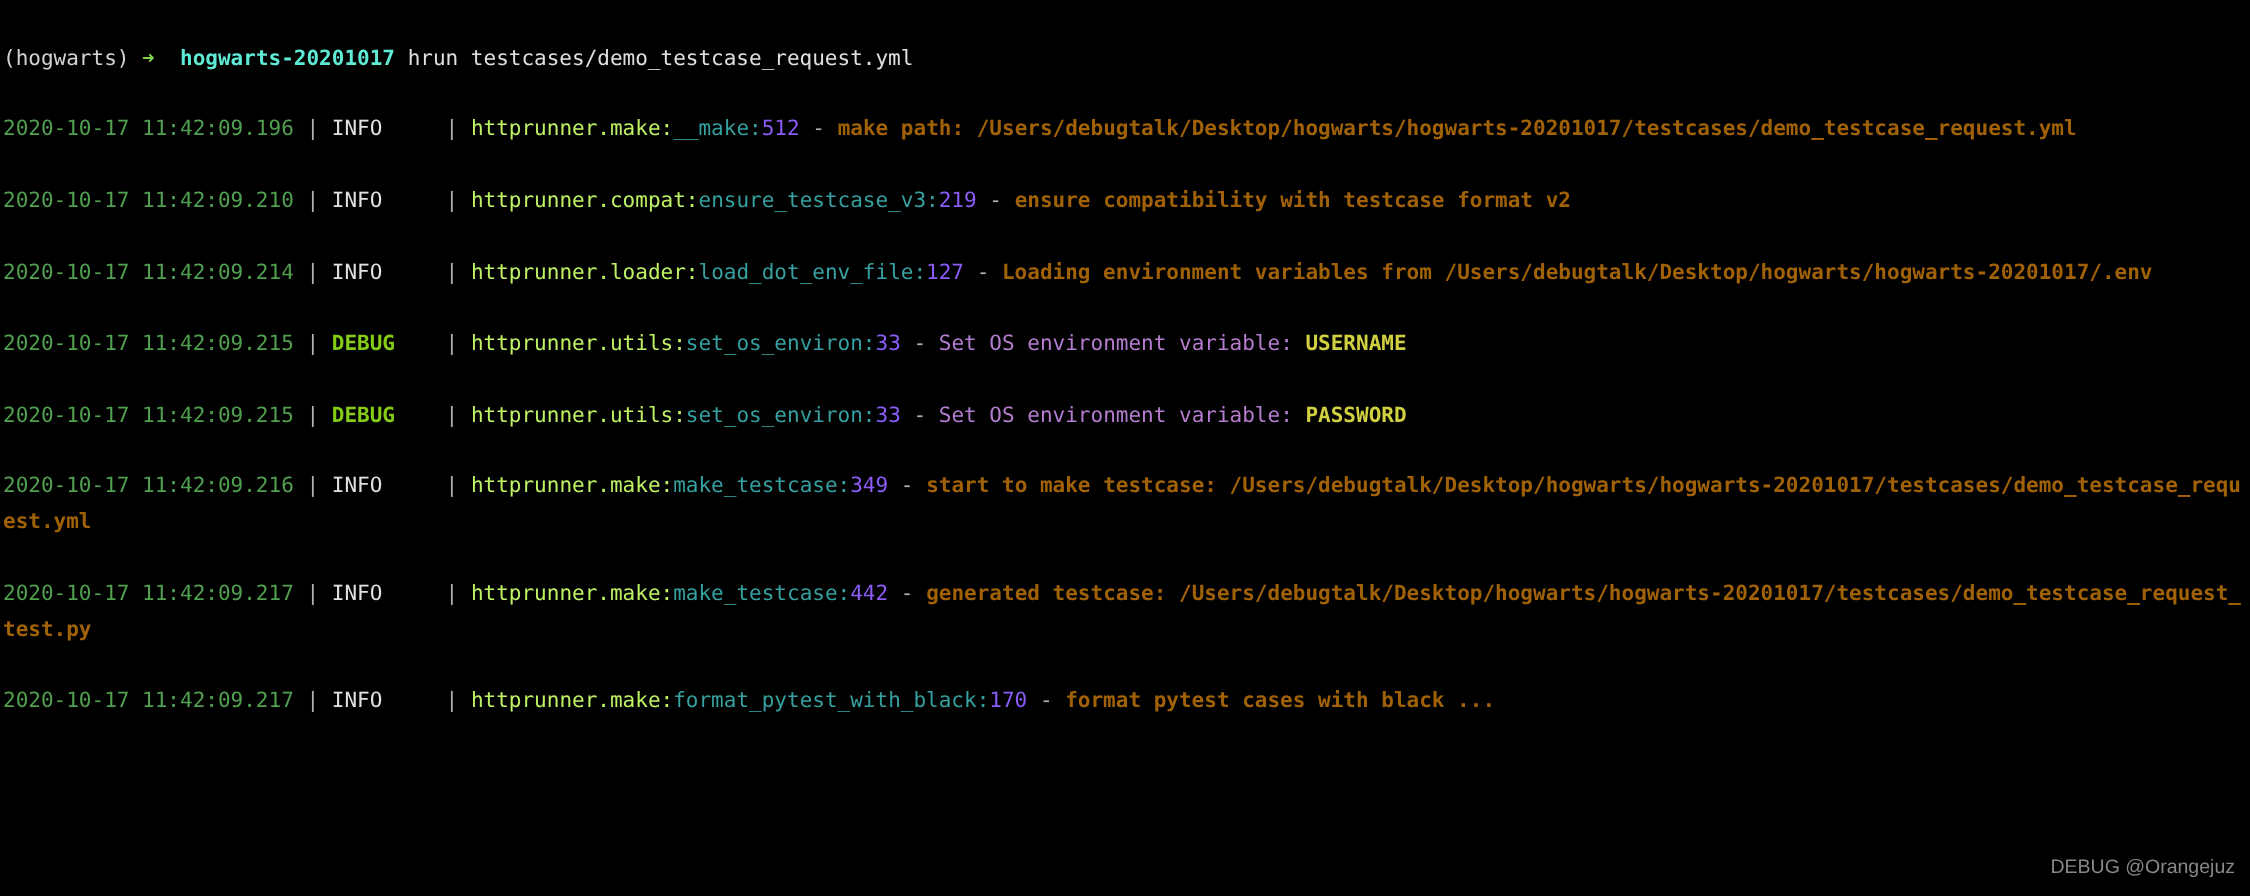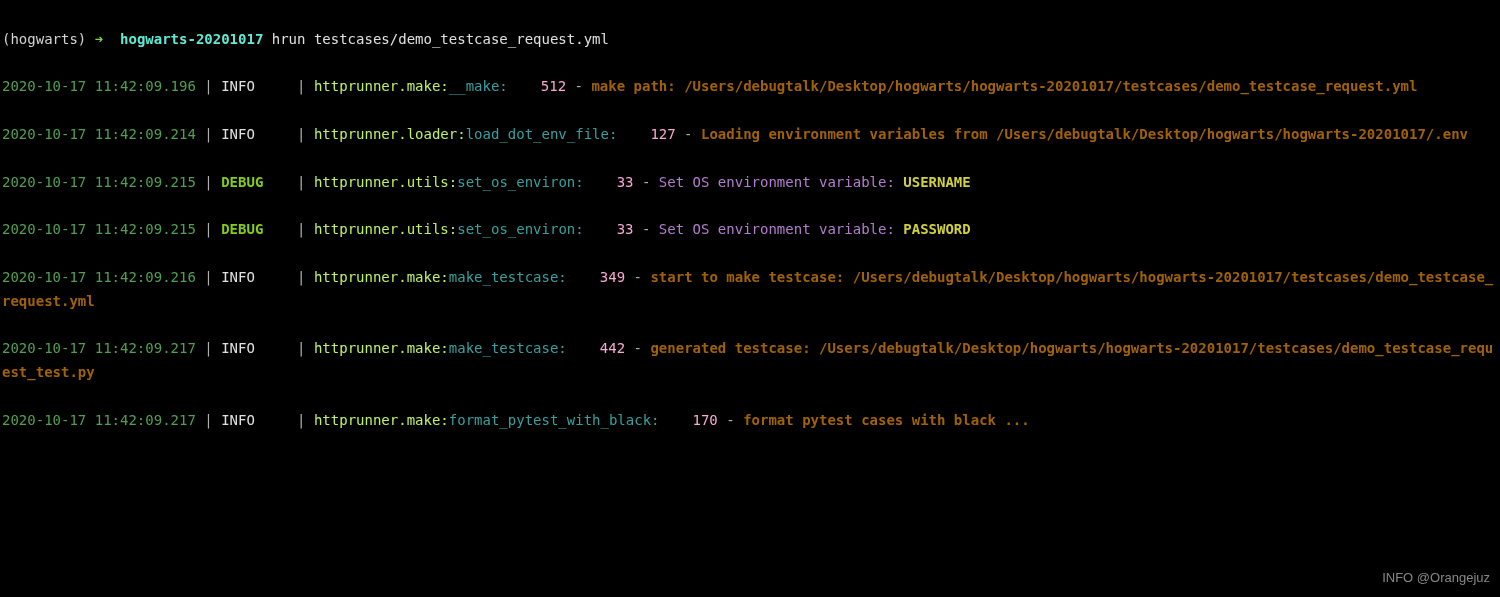--- a/index.html
+++ b/index.html
@@ -17,21 +17,21 @@
     .prompt-env { color: #d4d4d4; }
     .prompt-arrow { color: #7fd44f; }
     .prompt-dir { color: #5eead4; font-weight: bold; text-align: center; }
     .cmd { color: #e0e0e0; }
     .ts { color: #50a050; }
     .pipe { color: #b0b0b0; }
     .level-info { color: #e0e0e0; font-weight: normal; }
     .level-debug { color: #84cc16; font-weight: bold; }
     .mod1 { color: #bef264; }
     .mod2 { color: #36a0a0; }
-    .linenum { color: #f9a8d4; margin-left: 33px; }
+    .linenum { color: #8b5cf6; }
     .dash { color: #b0b0b0; }
     .msg-bold { color: #a16207; font-weight: bold; }
     .msg { color: #e0e0e0; }
     .env-var { color: #d0d040; font-weight: bold; }
     .env-set { color: #b57dcf; }
     .done { color: #fff; font-weight: bold; }
     .sparkle { color: #f0d060; }
     .watermark {
       position: fixed;
       bottom: 8px;
@@ -41,32 +41,33 @@
       font-family: sans-serif;
     }
     .log-line { display: block; }
   </style>
 </head>
 <body>
 
 <div class="terminal">
 <span class="log-line"><span class="prompt-env">(hogwarts)</span> <span class="prompt-arrow">➜</span>  <span class="prompt-dir">hogwarts-20201017</span> <span class="cmd">hrun testcases/demo_testcase_request.yml</span></span>
 <span class="log-line"><span class="ts">2020-10-17 11:42:09.196</span> <span class="pipe">|</span> <span class="level-info">INFO</span>     <span class="pipe">|</span> <span class="mod1">httprunner.make:</span><span class="mod2">__make:</span><span class="linenum">512</span> <span class="dash">-</span> <span class="msg-bold">make path: /Users/debugtalk/Desktop/hogwarts/hogwarts-20201017/testcases/demo_testcase_request.yml</span></span>
+<span class="log-line"><span class="ts">2020-10-17 11:42:09.210</span> <span class="pipe">|</span> <span class="level-info">INFO</span>     <span class="pipe">|</span> <span class="mod1">httprunner.compat:</span><span class="mod2">ensure_testcase_v3:</span><span class="linenum">219</span> <span class="dash">-</span> <span class="msg-bold">ensure compatibility with testcase format v2</span></span>
 <span class="log-line"><span class="ts">2020-10-17 11:42:09.214</span> <span class="pipe">|</span> <span class="level-info">INFO</span>     <span class="pipe">|</span> <span class="mod1">httprunner.loader:</span><span class="mod2">load_dot_env_file:</span><span class="linenum">127</span> <span class="dash">-</span> <span class="msg-bold">Loading environment variables from /Users/debugtalk/Desktop/hogwarts/hogwarts-20201017/.env</span></span>
 <span class="log-line"><span class="ts">2020-10-17 11:42:09.215</span> <span class="pipe">|</span> <span class="level-debug">DEBUG</span>    <span class="pipe">|</span> <span class="mod1">httprunner.utils:</span><span class="mod2">set_os_environ:</span><span class="linenum">33</span> <span class="dash">-</span> <span class="env-set">Set OS environment variable: </span><span class="env-var">USERNAME</span></span>
 <span class="log-line"><span class="ts">2020-10-17 11:42:09.215</span> <span class="pipe">|</span> <span class="level-debug">DEBUG</span>    <span class="pipe">|</span> <span class="mod1">httprunner.utils:</span><span class="mod2">set_os_environ:</span><span class="linenum">33</span> <span class="dash">-</span> <span class="env-set">Set OS environment variable: </span><span class="env-var">PASSWORD</span></span>
 <span class="log-line"><span class="ts">2020-10-17 11:42:09.216</span> <span class="pipe">|</span> <span class="level-info">INFO</span>     <span class="pipe">|</span> <span class="mod1">httprunner.make:</span><span class="mod2">make_testcase:</span><span class="linenum">349</span> <span class="dash">-</span> <span class="msg-bold">start to make testcase: /Users/debugtalk/Desktop/hogwarts/hogwarts-20201017/testcases/demo_testcase_request.yml</span></span>
 <span class="log-line"><span class="ts">2020-10-17 11:42:09.217</span> <span class="pipe">|</span> <span class="level-info">INFO</span>     <span class="pipe">|</span> <span class="mod1">httprunner.make:</span><span class="mod2">make_testcase:</span><span class="linenum">442</span> <span class="dash">-</span> <span class="msg-bold">generated testcase: /Users/debugtalk/Desktop/hogwarts/hogwarts-20201017/testcases/demo_testcase_request_test.py</span></span>
 <span class="log-line"><span class="ts">2020-10-17 11:42:09.217</span> <span class="pipe">|</span> <span class="level-info">INFO</span>     <span class="pipe">|</span> <span class="mod1">httprunner.make:</span><span class="mod2">format_pytest_with_black:</span><span class="linenum">170</span> <span class="dash">-</span> <span class="msg-bold">format pytest cases with black ...</span></span>
 
 
 
 
 
 
 
 
 
 
 
 </div>
 
-<div class="watermark">INFO @Orangejuz</div>
+<div class="watermark">DEBUG @Orangejuz</div>
 
 </body></html>

